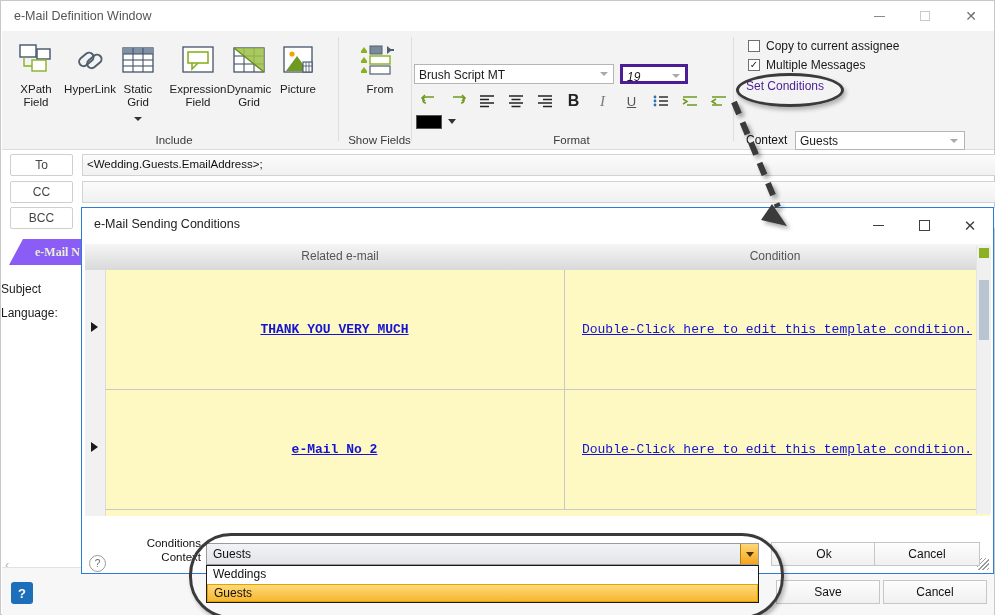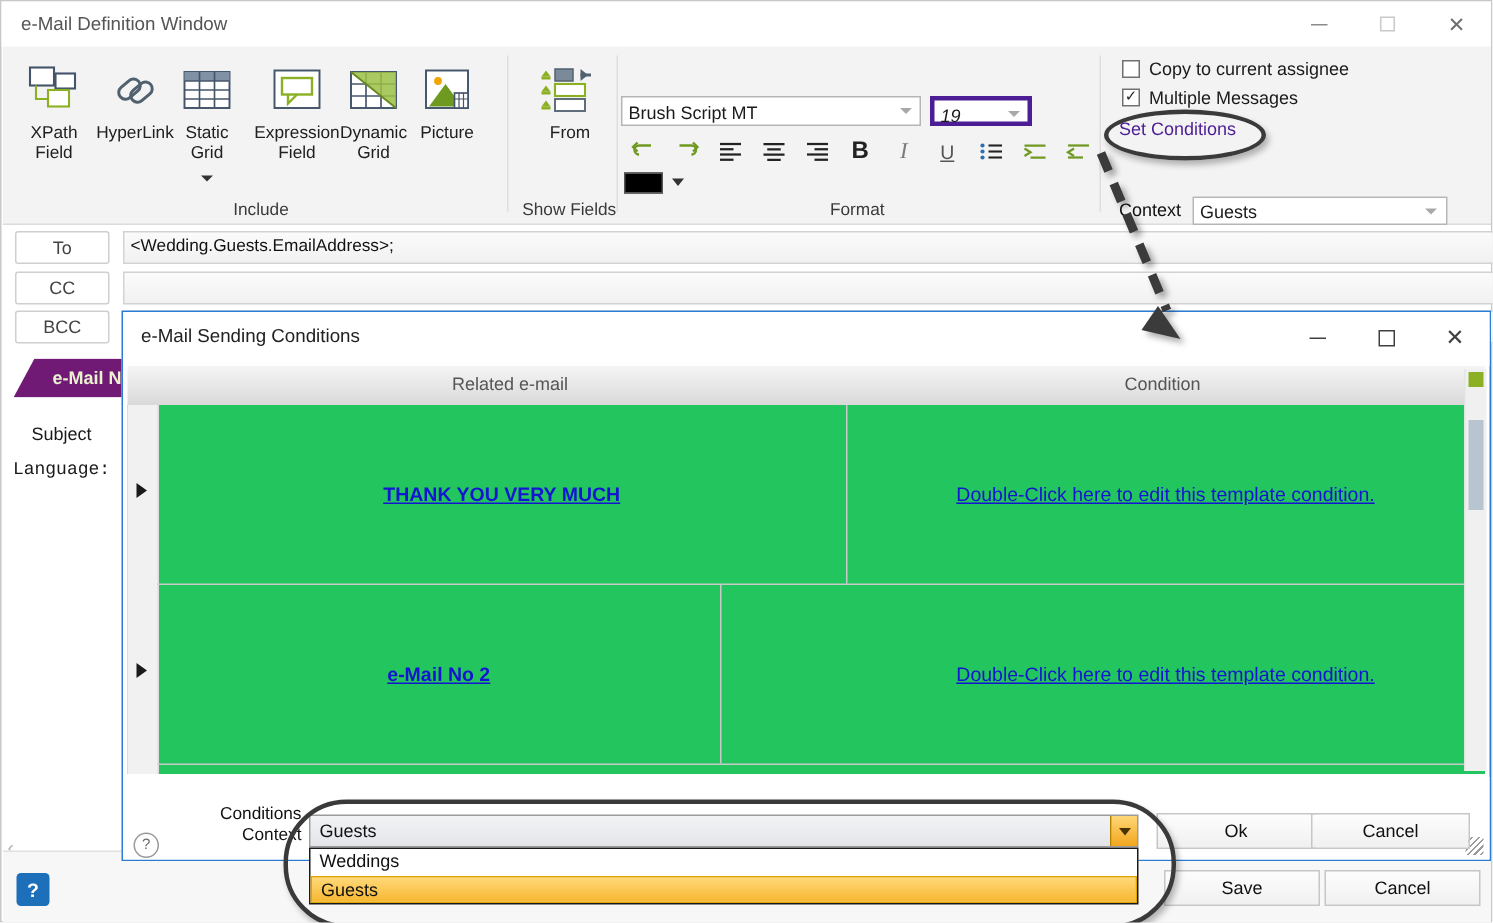--- a/index.html
+++ b/index.html
@@ -54,25 +54,25 @@
 
   
   .addrrow{position:absolute;left:0;height:22px;}
   .addrbtn{position:absolute;left:9px;width:63px;height:22px;border:1px solid #cfcfcf;border-radius:2px;background:#fff;
            display:flex;align-items:center;justify-content:center;font-size:12px;color:#444;box-sizing:border-box;}
   .addrin{position:absolute;left:81px;width:956px;height:22px;border:1px solid #d2d2d2;box-sizing:border-box;
           background:linear-gradient(#fbfbfb,#f1f1f1);font-size:11.5px;color:#111;padding:3px 0 0 4px;}
 
   
   .tabs{position:absolute;left:8px;top:238px;height:26px;}
-  .gtab{position:absolute;left:0;top:0;height:26px;width:140px;background:#701a75;
+  .gtab{position:absolute;left:0;top:0;height:26px;width:140px;background:#8b5cf6;
         clip-path:polygon(14px 0,140px 0,140px 26px,0 26px);
-        color:#e9f2cf;font-weight:bold;font-size:12px;display:flex;align-items:center;padding-left:26px;box-sizing:border-box;}
-
-  .flab{position:absolute;font-size:12px;color:#1a1a1a;text-align:center;}
+        color:#e9f2cf;font-weight:bold;font-size:12px;display:flex;align-items:center;padding-left:26px;box-sizing:border-box;font-family:Liberation Serif, serif;}
+
+  .flab{position:absolute;font-size:12px;color:#1a1a1a;text-align:left;}
 
   
   .botbar{position:absolute;left:1px;top:566px;width:992px;height:47px;background:#f7f7f7;border-top:1px solid #e2e2e2;}
   .helpbtn{position:absolute;left:10px;top:581px;width:22px;height:22px;border-radius:3px;background:#1c6fb8;color:#fff;
       display:flex;align-items:center;justify-content:center;font-weight:bold;font-size:13px;}
   .mainbtn{position:absolute;width:104px;height:24px;border:1px solid #c6c6c6;background:linear-gradient(#fdfdfd,#f0f0f0);
       display:flex;align-items:center;justify-content:center;font-size:12px;color:#111;box-sizing:border-box;}
   .scrollleft{position:absolute;left:4px;top:556px;font-size:13px;color:#b4b4b4;}
 
   
@@ -81,21 +81,21 @@
   .dlgtitle .cap{position:absolute;left:12px;top:9px;font-size:12.5px;color:#222;}
   .dwbtns{position:absolute;right:0;top:0;height:36px;display:flex;}
   .dwbtn{width:46px;height:34px;display:flex;align-items:center;justify-content:center;color:#404040;}
   .dwbtn .min{display:block;width:11px;height:1px;background:#404040;}
   .dwbtn .max{display:block;width:11px;height:11px;border:1px solid #404040;box-sizing:border-box;}
   .dwbtn .clo{font-size:15px;line-height:1;}
 
   .grid{position:absolute;left:3px;top:36px;width:905px;height:272px;background:#fff;}
   .ghead{position:absolute;left:0;top:0;width:905px;height:26px;background:linear-gradient(#f5f5f5,#d9d9d9);border-bottom:1px solid #c0c0c0;}
   .ghcell{position:absolute;top:5px;font-size:12px;color:#555;text-align:center;}
-  .gbody{position:absolute;left:0;top:26px;width:905px;height:246px;background:#22c55e;}
+  .gbody{position:absolute;left:0;top:26px;width:905px;height:246px;background:#fef9c3;font-family:Liberation Mono, monospace;}
   .indcol{position:absolute;left:0;top:0;width:20px;height:246px;background:#f1f1f1;border-right:1px solid #dcdcdc;}
   .indarw{position:absolute;left:6px;width:0;height:0;border-top:5px solid transparent;border-bottom:5px solid transparent;border-left:7px solid #1a1a1a;}
   .grow{position:absolute;left:20px;width:884px;border-bottom:1px solid #c9c9c9;box-sizing:border-box;}
   .gcell{position:absolute;top:0;height:100%;display:flex;align-items:center;justify-content:center;}
   .gcell.first{border-right:1px solid #c9c9c9;box-sizing:border-box;}
   .glink{color:#1414d2;text-decoration:underline;font-size:13px;cursor:pointer;}
   .glink.bold{font-weight:bold;}
 
   .vscroll{position:absolute;right:2px;top:38px;width:14px;height:268px;background:#f0f0f0;border-left:1px solid #e4e4e4;}
   .vthumb{position:absolute;left:2px;top:34px;width:10px;height:60px;background:#b8c4cf;}
@@ -406,21 +406,21 @@
   </div>
   <div class="addrrow" style="top:206px;">
     <div class="addrbtn">BCC</div>
     <div class="addrin"></div>
   </div>
 
   <div class="tabs">
     <div class="gtab">e-Mail N</div>
   </div>
   <div class="flab" style="left:0;top:281px;width:80px;">Subject</div>
-  <div class="flab" style="left:0;top:305px;width:80px;font-family:Liberation Mono, monospace;">Language:</div>
+  <div class="flab" style="left:0;top:305px;width:80px;">Language:</div>
 
   <div class="scrollleft">‹</div>
   <div class="botbar"></div>
   <div class="helpbtn">?</div>
   <div class="mainbtn" style="left:775px;top:579px;">Save</div>
   <div class="mainbtn" style="left:882px;top:579px;">Cancel</div>
 
   <div class="dlg">
     <div class="dlgtitle">
       <div class="cap">e-Mail Sending Conditions</div>
@@ -451,21 +451,21 @@
         <div class="grow" style="top:0;height:120px;">
           <div class="gcell first" style="left:0;width:460px;">
             <a class="glink bold">THANK YOU VERY MUCH</a>
           </div>
           <div class="gcell" style="left:460px;width:424px;">
             <a class="glink">Double-Click here to edit this template condition.</a>
           </div>
         </div>
 
         <div class="grow" style="top:120px;height:120px;">
-          <div class="gcell first" style="left:0;width:376px;text-align:right;">
+          <div class="gcell first" style="left:0;width:460px;text-align:right;">
             <a class="glink bold">e-Mail No  2</a>
           </div>
           <div class="gcell" style="left:460px;width:424px;">
             <a class="glink">Double-Click here to edit this template condition.</a>
           </div>
         </div>
       </div>
     </div>
 
     <div class="vscroll">

